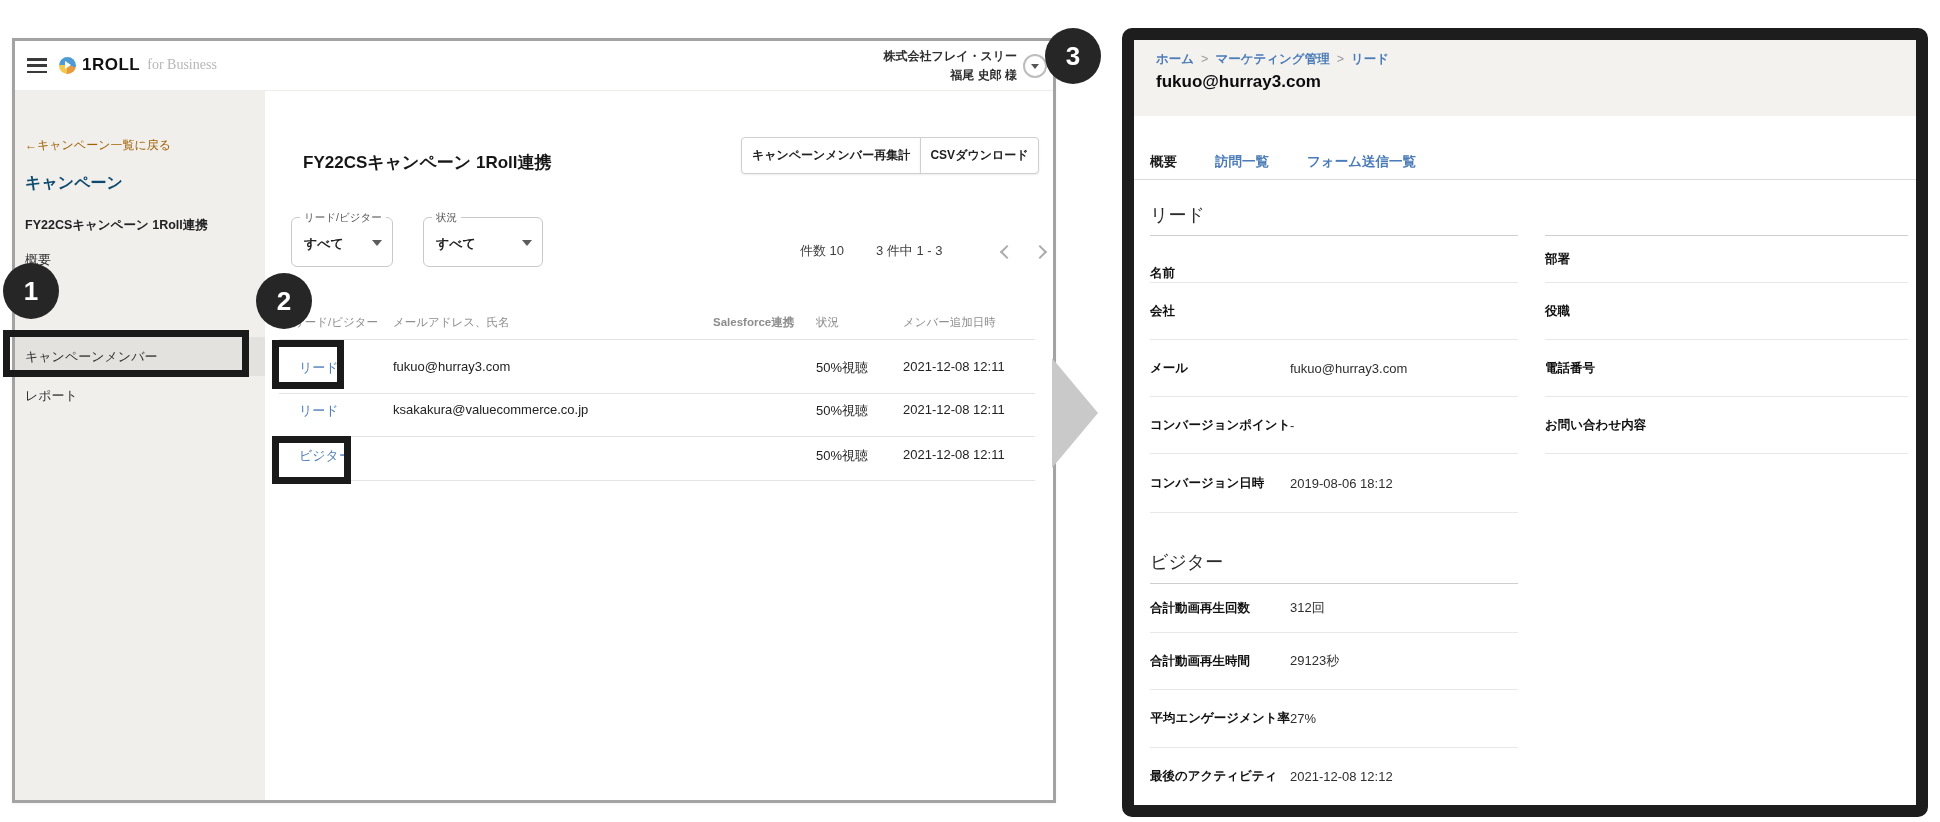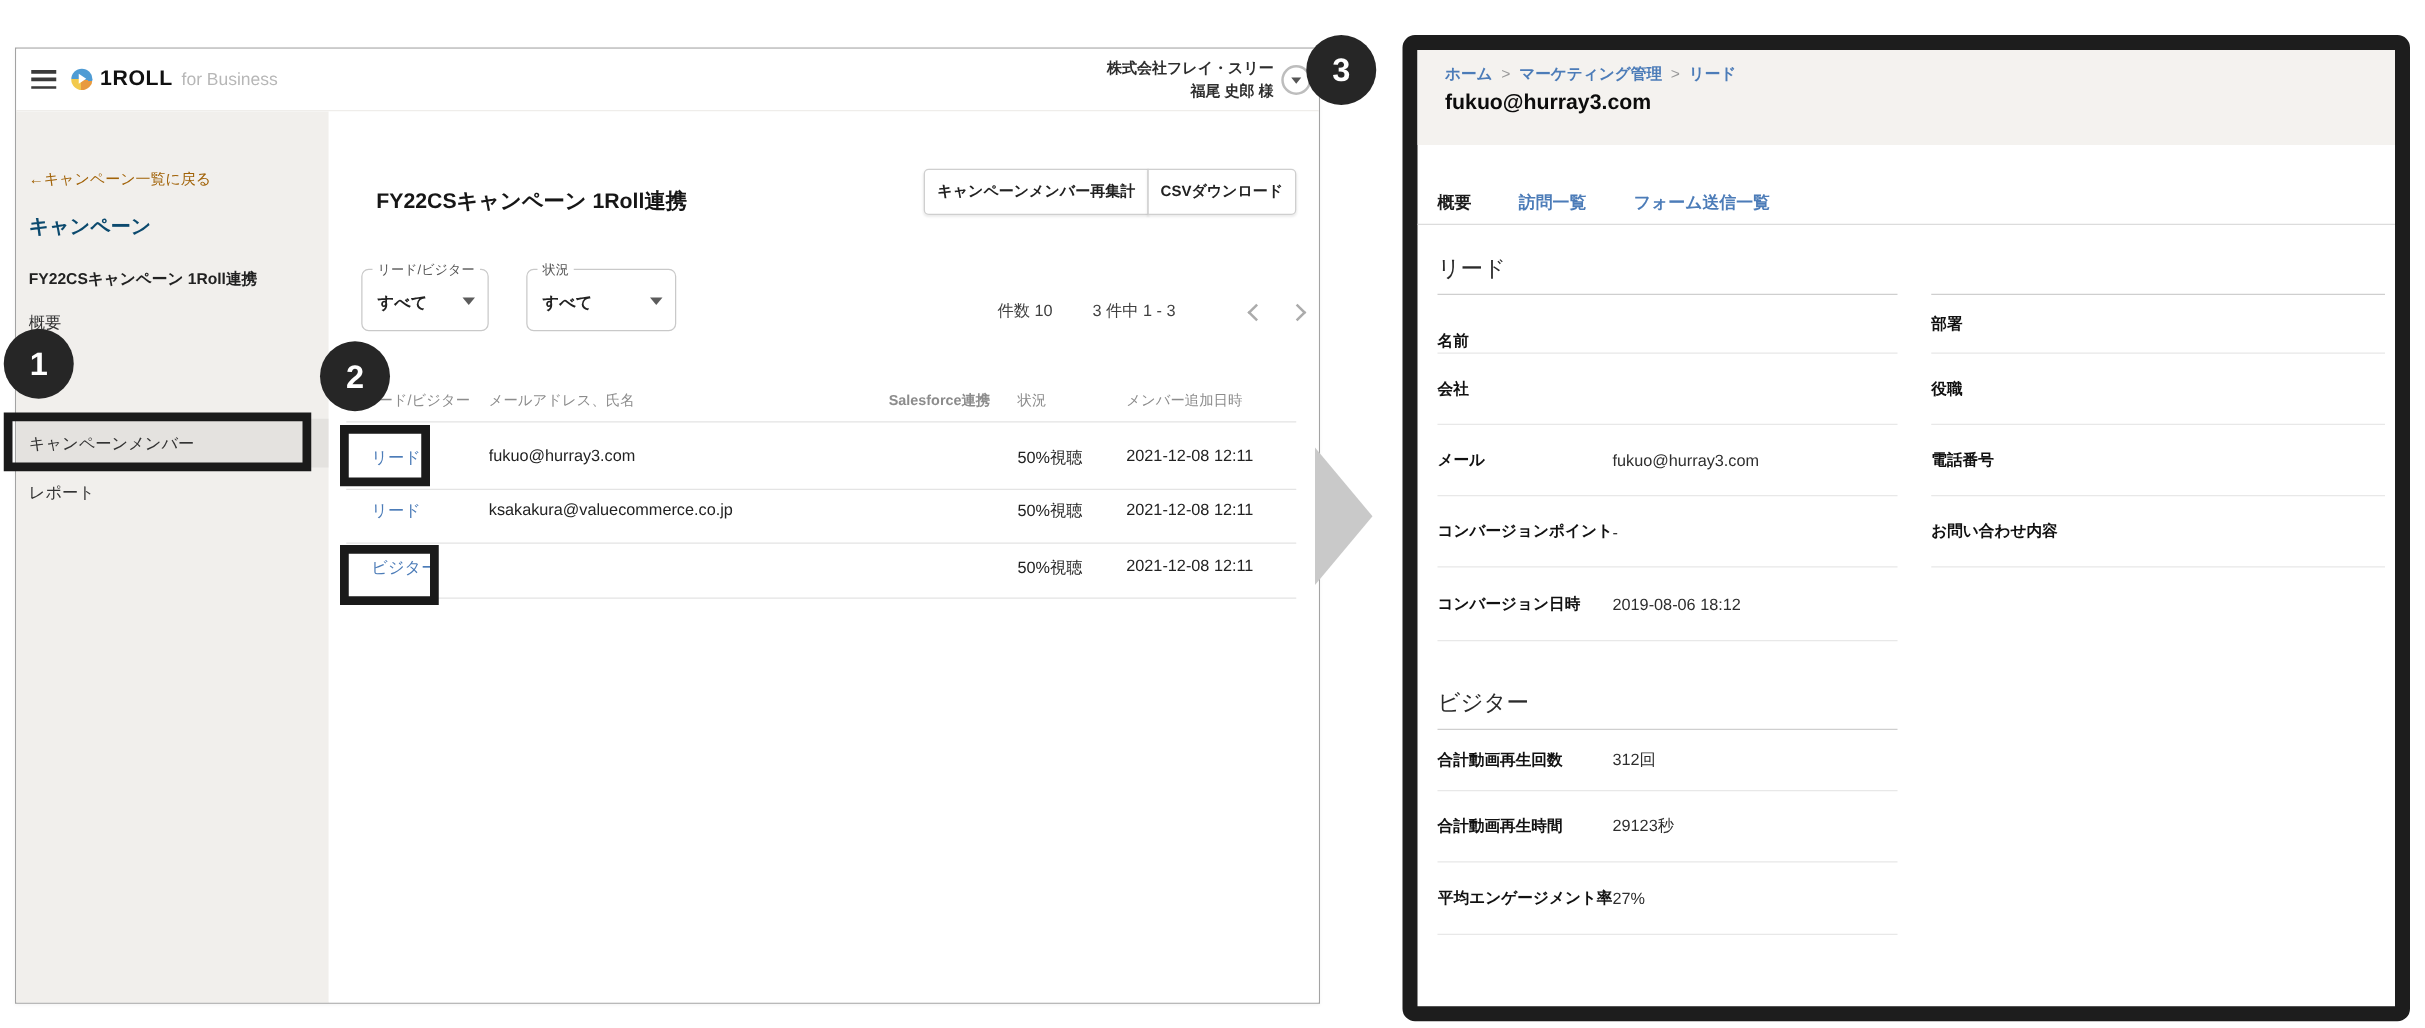--- a/index.html
+++ b/index.html
@@ -2,33 +2,33 @@
 <html><head>
 <meta charset="utf-8">
 <style>
   * { margin:0; padding:0; box-sizing:border-box; }
   html,body { width:1940px; height:822px; background:#fff;
     font-family:"Liberation Sans","DejaVu Sans",sans-serif; color:#212121; }
   .canvas { position:relative; width:1940px; height:822px; overflow:hidden; background:#fff; }
 
   
   .left-panel { position:absolute; left:12px; top:38px; width:1044px; height:765px;
-    background:#fff; border:1px solid #a3a3a3; box-shadow:0 1px 3px rgba(0,0,0,.05); }
+    background:#fff; border:3px solid #a3a3a3; box-shadow:0 1px 3px rgba(0,0,0,.05); }
   .app-header { position:absolute; top:0; left:0; right:0; height:50px; background:#fff;
     border-bottom:1px solid #efedea; z-index:2; }
   .hamburger { position:absolute; left:12px; top:17px; width:20px; height:15px;
     display:flex; flex-direction:column; justify-content:space-between; cursor:pointer; }
   .hamburger i { display:block; height:2.5px; background:#3a3a3a; }
   .logo { position:absolute; left:44px; top:14px; display:flex; align-items:center; }
   .logo-mark { width:17px; height:17px; border-radius:50%; position:relative; margin-right:6px;
     background:conic-gradient(#4e9bd4 0 28%, #e89a3e 28% 52%, #f2c94c 52% 76%, #4e9bd4 76% 100%); }
   .logo-mark::after { content:""; position:absolute; left:6px; top:4.5px; width:0; height:0;
     border-top:4px solid transparent; border-bottom:4px solid transparent; border-left:6px solid #fff; }
   .logo-text { font-size:17px; font-weight:bold; color:#111; letter-spacing:.5px; }
-  .logo-suffix { font-size:14px; color:#b7b7b7; margin-left:7px; }
+  .logo-suffix { font-size:14px; color:#b7b7b7; margin-left:7px;font-family:Liberation Serif, serif; }
   .user-block { position:absolute; right:36px; top:6px; text-align:right; font-size:12px;
     line-height:19px; font-weight:bold; color:#2e2e2e; }
   .user-chevron { position:absolute; right:6px; top:13px; width:24px; height:24px;
     border:2px solid #bdbdbd; border-radius:50%; cursor:pointer; }
   .user-chevron::after { content:""; position:absolute; left:6px; top:8px; width:0; height:0;
     border-left:4px solid transparent; border-right:4px solid transparent; border-top:5px solid #555; }
 
   
   .sidebar { position:absolute; left:0; top:50px; width:250px; bottom:0; background:#f1efec; }
   .back-link { position:absolute; left:10px; top:46px; font-size:12px; color:#a16207; cursor:pointer; }
@@ -258,20 +258,24 @@
       <span class="fval">312回</span>
     </div>
     <div class="fld lcol" style="top:593px;height:57px;">
       <span class="flbl">合計動画再生時間</span>
       <span class="fval">29123秒</span>
     </div>
     <div class="fld lcol" style="top:650px;height:58px;text-align:right;">
       <span class="flbl">平均エンゲージメント率</span>
       <span class="fval">27%</span>
     </div>
+    <div class="fld lcol fld-last" style="top:708px;height:57px;">
+      <span class="flbl">最後のアクティビティ</span>
+      <span class="fval">2021-12-08 12:12</span>
+    </div>
   </section>
 
   <div class="num-circle nc-1">1</div>
   <div class="num-circle nc-2">2</div>
   <div class="num-circle nc-3">3</div>
   <div class="ann-box ab-1"></div>
   <div class="ann-box ab-2"></div>
   <div class="ann-box ab-3"></div>
 
 </div>

